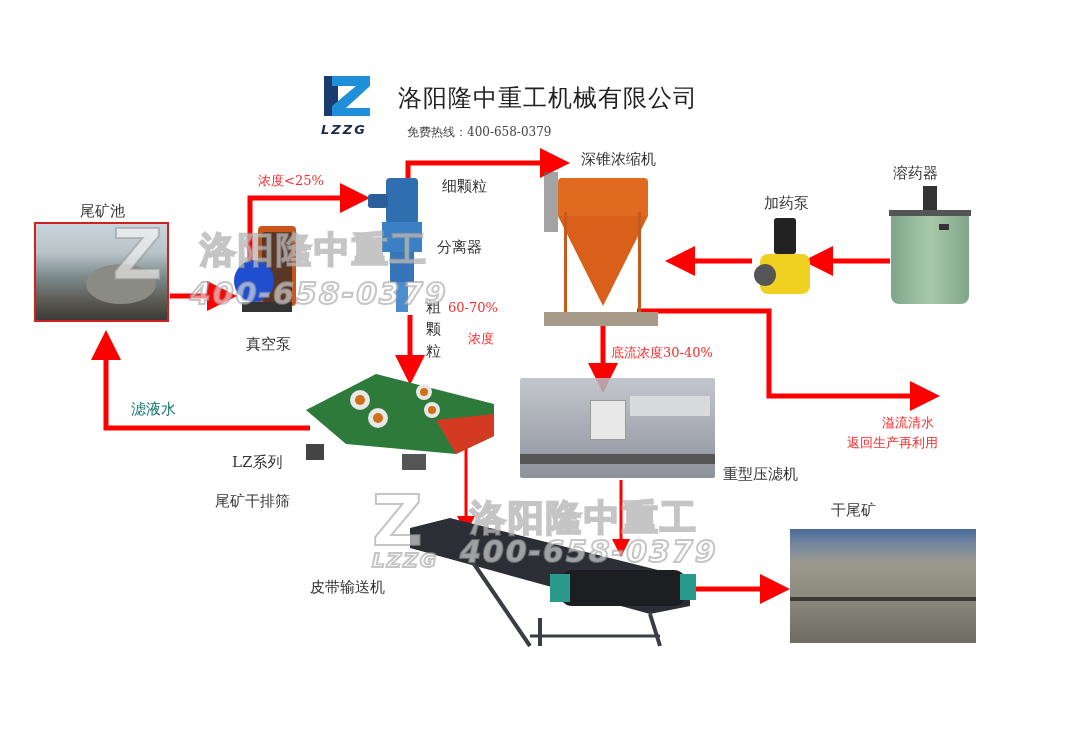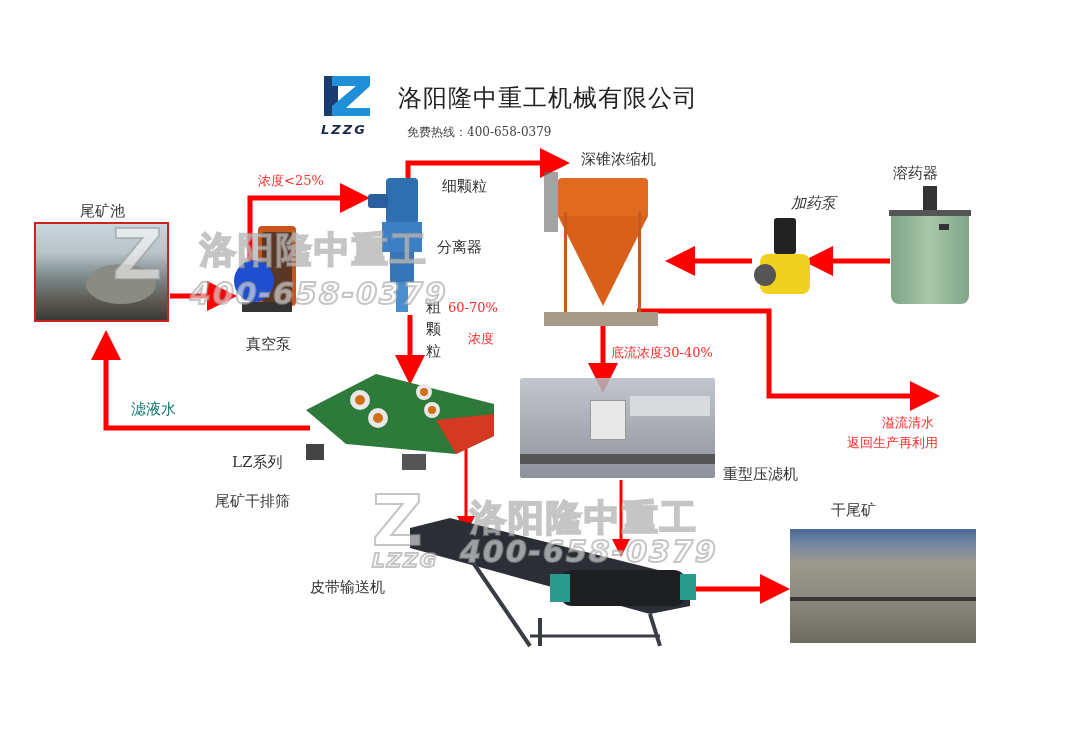--- a/index.html
+++ b/index.html
@@ -99,21 +99,21 @@
   <div style="position:absolute;left:0;top:140px;width:114px;height:14px;background:#a89a88;"></div>
   <div style="position:absolute;left:0;top:0;width:14px;height:60px;background:#666;opacity:0.6;"></div>
 </div>
 <div class="label" style="left:581px;top:150px;">深锥浓缩机</div>
 
 <div class="abs" style="left:752px;top:218px;width:64px;height:84px;">
   <div style="position:absolute;left:22px;top:0;width:22px;height:36px;background:#222;border-radius:3px;"></div>
   <div style="position:absolute;left:8px;top:36px;width:50px;height:40px;background:#f0d020;border-radius:8px;"></div>
   <div style="position:absolute;left:2px;top:46px;width:22px;height:22px;background:#555;border-radius:50%;"></div>
 </div>
-<div class="label" style="left:791px;top:194px;font-style:italic;">加药泵</div>
+<div class="label" style="left:764px;top:194px;">加药泵</div>
 
 <div class="abs" style="left:883px;top:186px;width:94px;height:124px;">
   <div style="position:absolute;left:40px;top:0;width:14px;height:24px;background:#333;"></div>
   <div style="position:absolute;left:6px;top:24px;width:82px;height:6px;background:#555;"></div>
   <div style="position:absolute;left:8px;top:30px;width:78px;height:88px;background:linear-gradient(90deg,#7fa588,#a8c8aa,#7fa588);border-radius:0 0 8px 8px;"></div>
   <div style="position:absolute;left:56px;top:38px;width:10px;height:6px;background:#333;"></div>
 </div>
 <div class="label" style="left:893px;top:164px;">溶药器</div>
 
 <div class="red-label" style="left:611px;top:344px;">底流浓度30-40%</div>

